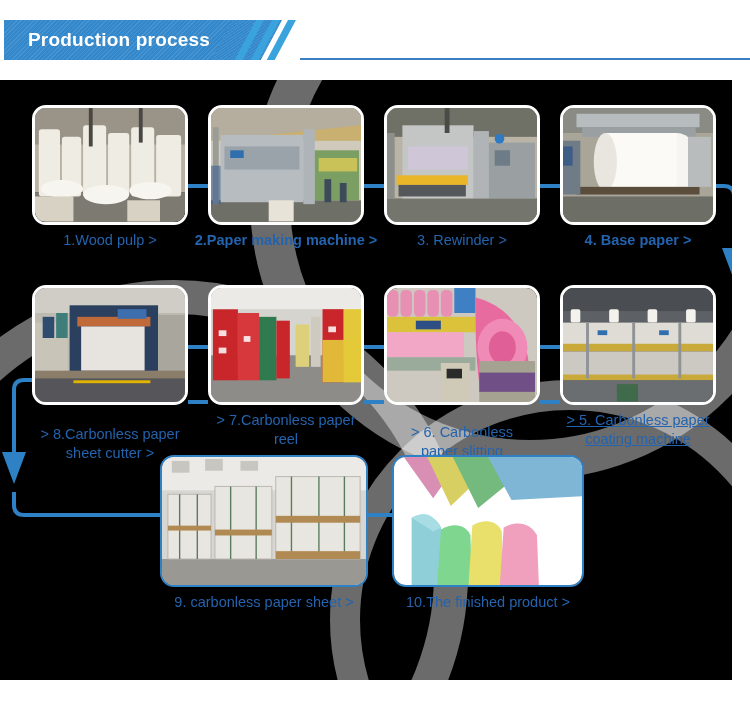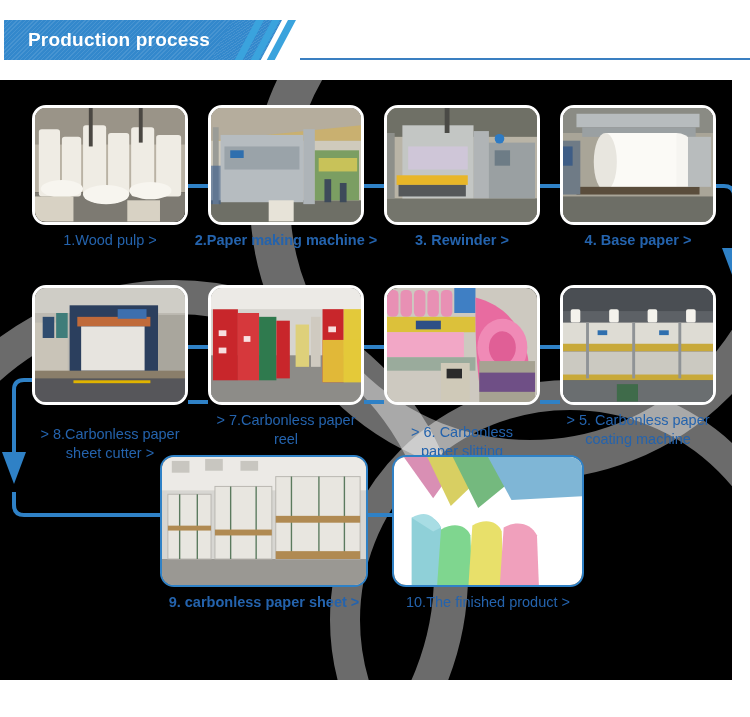--- a/index.html
+++ b/index.html
@@ -176,21 +176,21 @@
         <rect x="90" y="24" width="16" height="70" fill="#b0b4b6"></rect>
         <rect x="106" y="36" width="48" height="58" fill="#9aa0a2"></rect>
         <rect x="112" y="44" width="16" height="16" fill="#6d7c86"></rect>
         <rect x="10" y="70" width="74" height="10" fill="#e8b628"></rect>
         <rect x="12" y="80" width="70" height="12" fill="#55585a"></rect>
         <circle cx="117" cy="32" r="5" fill="#2e7bc4"></circle>
         <rect x="0" y="26" width="8" height="68" fill="#8d8f8a"></rect>
         <rect x="60" y="0" width="5" height="26" fill="#4a4a46"></rect>
       </svg>
     </div>
-    <div class="lbl" style="left:-6px;top:126px;width:168px;font-weight:bold;">3. Rewinder &gt;</div>
+    <div class="lbl" style="left:-6px;top:126px;width:168px;">3. Rewinder &gt;</div>
   </div>
 
   <div class="cell" style="left:560px;top:25px;width:156px;">
     <div class="thumb white" style="left:0;top:0;width:156px;height:120px;">
       <svg class="ph" viewBox="0 0 156 120" preserveAspectRatio="none">
         <rect width="156" height="120" fill="#a9a598"></rect>
         <rect width="156" height="26" fill="#8a8b84"></rect>
         <rect y="92" width="156" height="28" fill="#6d6e66"></rect>
         <rect x="14" y="6" width="128" height="14" fill="#b7bcbe"></rect>
         <rect x="20" y="20" width="118" height="10" fill="#9aa0a2"></rect>
@@ -311,21 +311,21 @@
             <rect x="72" y="36" width="3" height="58"></rect>
             <rect x="120" y="36" width="3" height="58"></rect>
         </g>
         <g fill="#2f6fae">
             <rect x="36" y="44" width="10" height="5"></rect>
             <rect x="100" y="44" width="10" height="5"></rect>
           </g>
         <rect x="56" y="100" width="22" height="18" fill="#3f6b4a"></rect>
       </svg>
     </div>
-    <div class="lbl" style="left:-8px;top:126px;width:172px;">&gt; 5. Carbonless paper
+    <div class="lbl" style="left:-8px;top:126px;width:172px;text-decoration:underline;">&gt; 5. Carbonless paper
 coating machine</div>
   </div>
 
   <div class="cell" style="left:160px;top:375px;width:208px;">
     <div class="thumb blue" style="left:0;top:0;width:208px;height:132px;">
       <svg class="ph" viewBox="0 0 208 132" preserveAspectRatio="none">
         <rect width="208" height="132" fill="#d7d6d2"></rect>
         <rect width="208" height="34" fill="#eceae6"></rect>
         <rect y="104" width="208" height="28" fill="#9a9893"></rect>
         <g fill="#e8e6e0" stroke="#b9b7b1">
@@ -348,21 +348,21 @@
           <rect x="54" y="74" width="58" height="6"></rect>
             <rect x="6" y="70" width="44" height="5"></rect>
         </g>
         <g fill="#c8c6c0">
           <rect x="10" y="4" width="18" height="12"></rect>
             <rect x="44" y="2" width="18" height="12"></rect>
             <rect x="80" y="4" width="18" height="10"></rect>
         </g>
       </svg>
     </div>
-    <div class="lbl" style="left:-10px;top:138px;width:228px;font-weight:bold;">9. carbonless paper sheet &gt;</div>
+    <div class="lbl" style="left:-10px;top:138px;width:228px;">9. carbonless paper sheet &gt;</div>
   </div>
 
   <div class="cell" style="left:392px;top:375px;width:192px;">
     <div class="thumb blue" style="left:0;top:0;width:192px;height:132px;">
       <svg class="ph" viewBox="0 0 192 132" preserveAspectRatio="none">
         <rect width="192" height="132" fill="#ffffff"></rect>
         <path d="M10 0 L70 0 L40 42 Z" fill="#d98fb4"></path>
         <path d="M34 0 L110 0 L58 50 Z" fill="#d8cf62"></path>
         <path d="M60 0 L150 0 L86 52 Z" fill="#74b97e"></path>
         <path d="M96 0 L192 0 L192 40 L120 44 Z" fill="#7fb6d6"></path>

